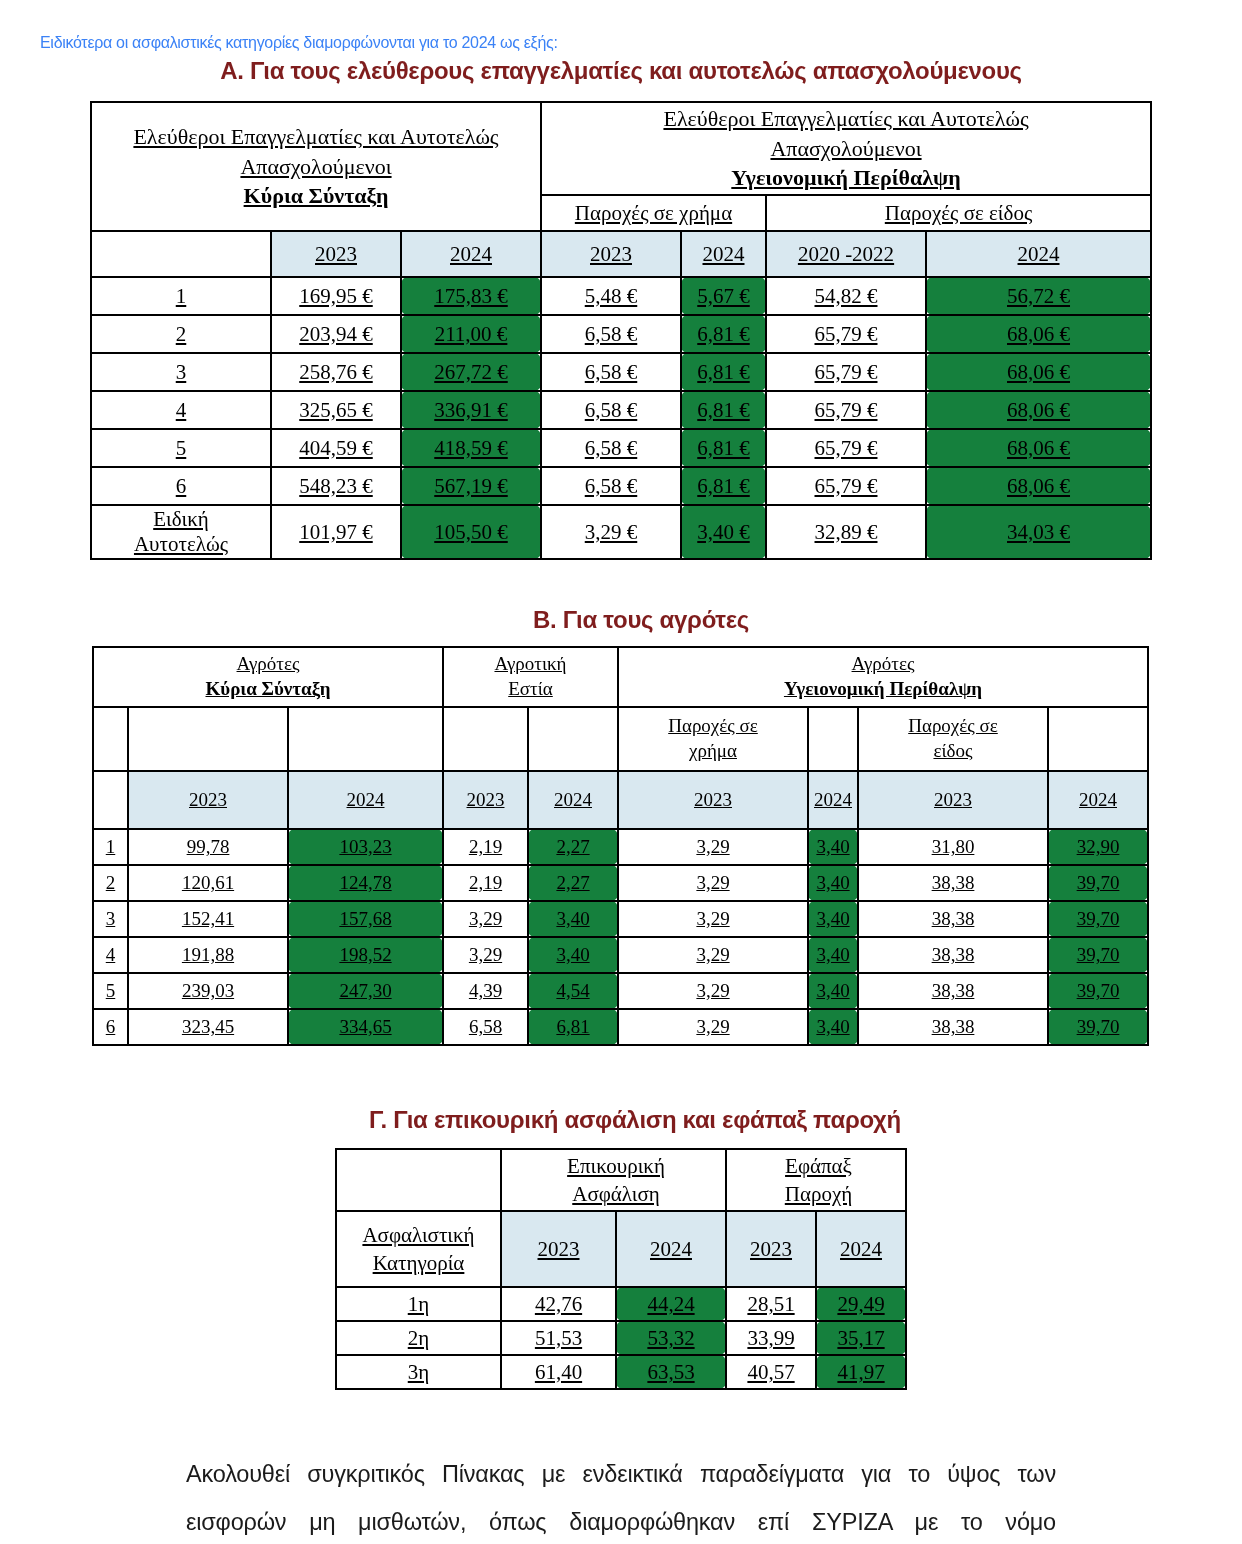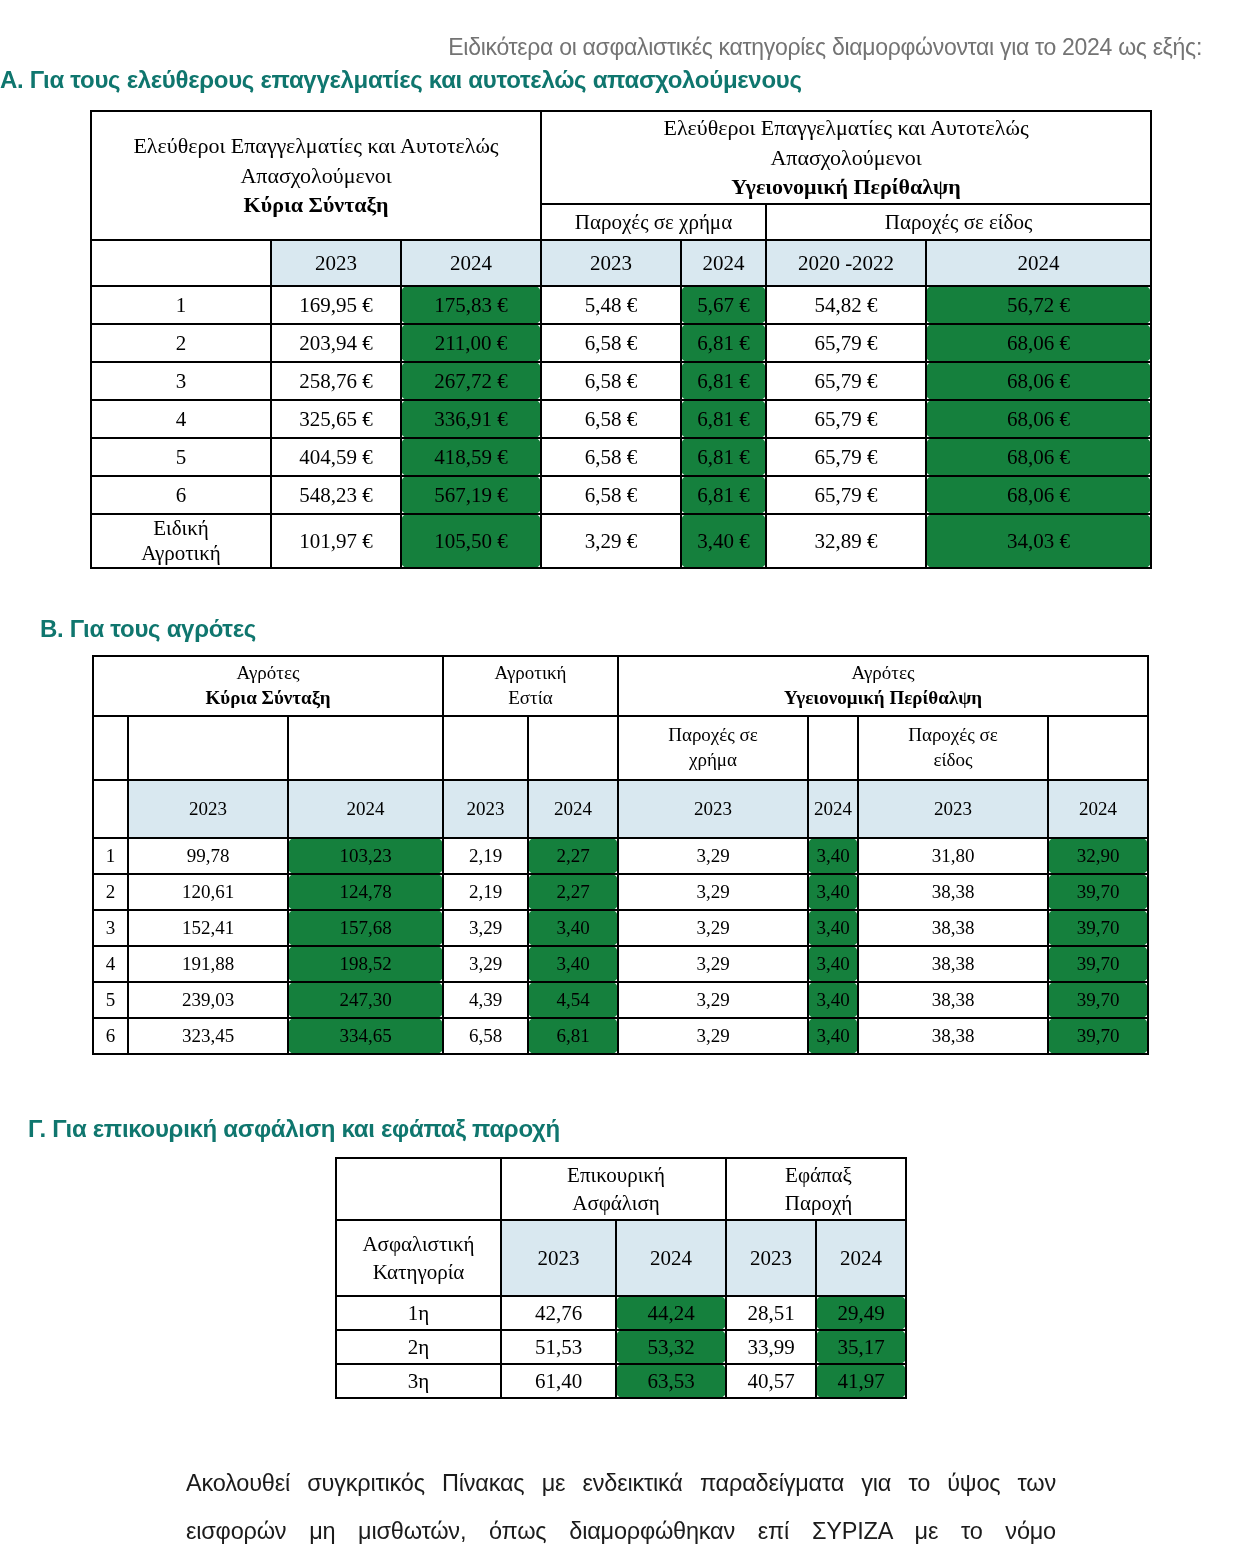--- a/index.html
+++ b/index.html
@@ -2,34 +2,34 @@
 <html lang="el"><head>
 <meta charset="utf-8">
 <style>
   html,body{margin:0;padding:0;}
   body{
     width:1242px;height:1544px;background:#ffffff;overflow:hidden;
     color:#000;position:relative;
     font-family:"Liberation Sans",sans-serif;
   }
   .intro{
-    margin:34px 40px 0;text-align:right;
-    font-size:23px;letter-spacing:-0.3px;color:#737373;
+    margin:34px 40px 0;text-align:left;
+    font-size:16px;letter-spacing:-0.3px;color:#3b82f6;
   }
   .section-title{
-    font-weight:bold;font-size:24px;
-    letter-spacing:-0.3px;color:#0f766e;
+    font-weight:bold;font-size:24px;text-align:center;
+    letter-spacing:-0.3px;color:#7f1d1d;
   }
   .title-a{margin-top:5px;}
   .title-b{margin-top:46px;padding-left:40px;}
   .title-c{margin-top:60px;padding-left:28px;}
 
   table{
     border-collapse:collapse;table-layout:fixed;
-    font-family:"Liberation Serif",serif;color:#000;
+    font-family:"Liberation Serif",serif;color:#000;text-decoration:underline;
   }
   td{
     border:2px solid #000;text-align:center;vertical-align:middle;
     padding:1px 3px;white-space:pre-line;overflow:hidden;
   }
   .b{font-weight:bold;}
   .blue{background:#d9e8f0;}
   .peach{background:#15803d;border-radius:7px;}
 
   #tableA{width:1060px;margin:16px 0 0 90px;font-size:21px;}
@@ -141,21 +141,21 @@
         <td>6</td>
         <td>548,23 €</td>
         <td class="peach">567,19 €</td>
         <td>6,58 €</td>
         <td class="peach">6,81 €</td>
         <td>65,79 €</td>
         <td class="peach">68,06 €</td>
       </tr>
       <tr>
         <td>Ειδική
-Αγροτική</td>
+Αυτοτελώς</td>
         <td>101,97 €</td>
         <td class="peach">105,50 €</td>
         <td>3,29 €</td>
         <td class="peach">3,40 €</td>
         <td>32,89 €</td>
         <td class="peach">34,03 €</td>
       </tr>
     </tbody>
 </table>
 

